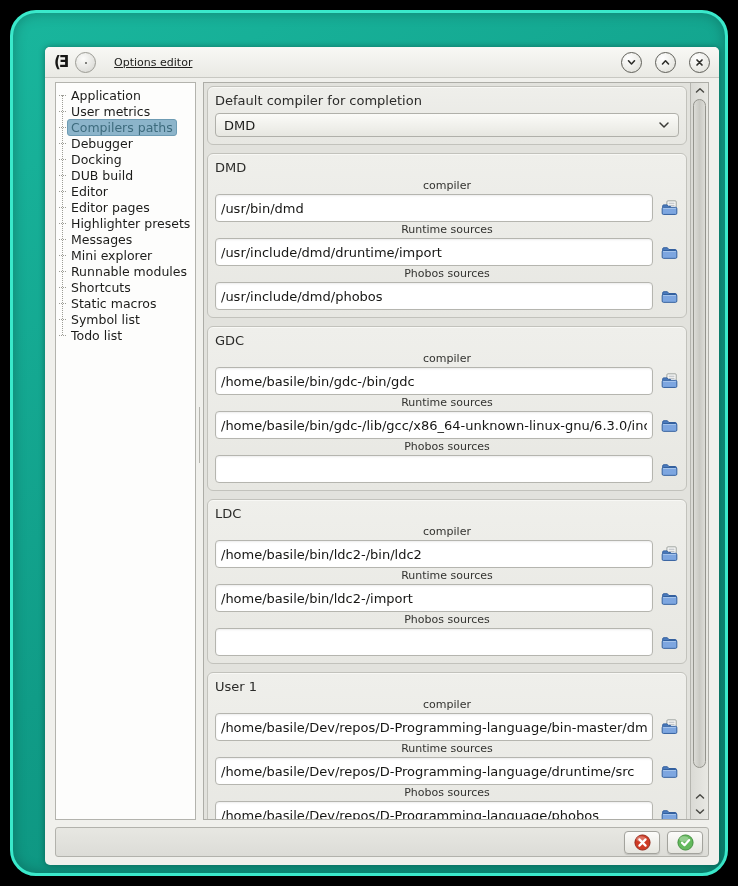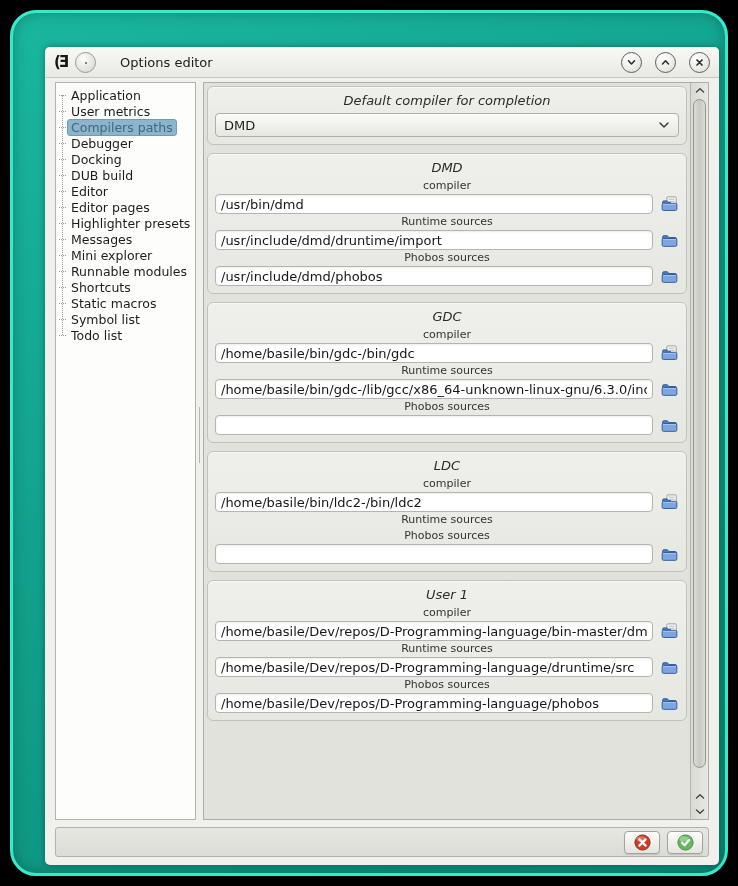--- a/index.html
+++ b/index.html
@@ -27,21 +27,21 @@
     background:linear-gradient(#f8f8f5,#e9e9e4);
     border-bottom:1px solid #c8c8c2;border-radius:5px 5px 0 0;gap:8px;
   }
   .app-logo{font-weight:bold;font-size:15px;letter-spacing:-2px;color:#171715;flex:none;}
   .menu-ball{
     width:19px;height:19px;border-radius:50%;flex:none;
     border:1px solid #9b9b94;background:radial-gradient(circle at 38% 30%,#fcfcfa,#dededa 75%);
     position:relative;
   }
   .menu-ball::after{content:"";position:absolute;left:9px;top:9px;width:2px;height:2px;border-radius:50%;background:#5d5d58;}
-  .win-title{font-size:13px;color:#20201e;margin-left:16px;flex:1;}
+  .win-title{font-size:11px;color:#20201e;margin-left:10px;flex:1;text-decoration:underline;}
   .win-btn{
     width:21px;height:21px;border-radius:50%;flex:none;margin-left:5px;
     border:1.5px solid #5f5f59;box-sizing:border-box;
     background:radial-gradient(circle at 35% 28%,#ffffff,#e4e4de 80%);
     display:flex;align-items:center;justify-content:center;padding:0;cursor:default;
   }
   .win-btn svg{display:block;}
   
   .body-row{flex:1;display:flex;padding:4px 10px 5px 10px;min-height:0;}
   
@@ -66,25 +66,25 @@
   .splitter::after{content:"";position:absolute;left:3px;top:44%;height:56px;border-left:1px solid #b5b5af;}
   
   .scroll-panel{flex:1;display:flex;min-width:0;border:1px solid #adada7;background:#e2e2dd;}
   .scroll-content{flex:1;min-width:0;overflow:hidden;padding:3px 3px 0 3px;}
   .group-box{
     background:linear-gradient(#efefeb,#e7e7e2);
     border:1px solid #c2c2bc;border-radius:6px;
     padding:2px 7px 7px 7px;margin-bottom:8px;
     box-shadow:inset 0 1px 0 #f8f8f5;
   }
-  .group-title{text-align:center;font-size:13px;color:#2b2b29;padding:4px 0 3px;font-style:italic;}
+  .group-title{font-size:13px;color:#2b2b29;padding:4px 0 3px;}
   .field-label{text-align:center;font-size:11px;color:#333330;padding:1px 0 2px;}
   .field-row{display:flex;align-items:center;gap:6px;}
   .path-input{
-    flex:1;min-width:0;height:20px;box-sizing:border-box;border:1px solid #b5b5af;border-radius:4px;
+    flex:1;min-width:0;height:28px;box-sizing:border-box;border:1px solid #b5b5af;border-radius:4px;
     padding:0 5px;font-size:13px;font-family:"DejaVu Sans","Liberation Sans",sans-serif;
     color:#161614;background:#ffffff;box-shadow:inset 0 1px 2px rgba(0,0,0,.08);outline:none;
   }
   .icon-btn{flex:none;width:20px;height:20px;padding:1px;border:none;background:transparent;display:flex;align-items:center;justify-content:center;cursor:default;}
   
   .combo{
     height:22px;margin-top:2px;border:1px solid #b0b0aa;border-radius:4px;
     background:linear-gradient(#fbfbf8,#e7e7e1);
     display:flex;align-items:center;justify-content:space-between;padding:0 8px;
     font-size:13px;color:#1c1c1a;cursor:default;
@@ -308,20 +308,30 @@
                   <svg width="17" height="17" viewBox="0 0 16 16">
                     <rect x="5.6" y="0.8" width="8.7" height="10.5" rx="0.9" fill="#fbfbfa" stroke="#8e938f" stroke-width="0.8"></rect>
                     <path d="M7.2 3 h5.5 M7.2 5 h5.5 M7.2 7 h5.5" stroke="#a5aab0" stroke-width="0.8"></path>
                     <path d="M1.6 5.6 q0-1 1-1 h3.2 l1.3 1.5 h1.9 v1 H1.6 z" fill="#4d7dbf" stroke="#2f5c9b" stroke-width="0.9"></path>
                     <rect x="1.1" y="6.9" width="13.8" height="6.7" rx="1.2" fill="#7da6e0" stroke="#2f5c9b" stroke-width="0.9"></rect>
                     <path d="M2 7.9 h12" stroke="#a9c6ec" stroke-width="0.9"></path>
                   </svg>
                 </button>
               </div>
               <div class="field-label">Runtime sources</div>
+              <div class="field-row">
+                <input class="path-input" type="text" value="/home/basile/bin/ldc2-/import" style="">
+                <button class="icon-btn">
+                  <svg width="17" height="17" viewBox="0 0 16 16">
+                    <path d="M1.6 4.6 q0-1.1 1.1-1.1 h3.3 l1.4 1.7 h6 q1.1 0 1.1 1.1 v1 H1.6 z" fill="#4d7dbf" stroke="#2f5c9b" stroke-width="0.9"></path>
+                    <rect x="1.1" y="6.1" width="13.8" height="7.4" rx="1.2" fill="#7da6e0" stroke="#2f5c9b" stroke-width="0.9"></rect>
+                    <path d="M2 7.1 h12" stroke="#a9c6ec" stroke-width="0.9"></path>
+                  </svg>
+                </button>
+              </div>
               <div class="field-label">Phobos sources</div>
               <div class="field-row">
                 <input class="path-input" type="text" style="">
                 <button class="icon-btn">
                   <svg width="17" height="17" viewBox="0 0 16 16">
                     <path d="M1.6 4.6 q0-1.1 1.1-1.1 h3.3 l1.4 1.7 h6 q1.1 0 1.1 1.1 v1 H1.6 z" fill="#4d7dbf" stroke="#2f5c9b" stroke-width="0.9"></path>
                     <rect x="1.1" y="6.1" width="13.8" height="7.4" rx="1.2" fill="#7da6e0" stroke="#2f5c9b" stroke-width="0.9"></rect>
                     <path d="M2 7.1 h12" stroke="#a9c6ec" stroke-width="0.9"></path>
                   </svg>
                 </button>

